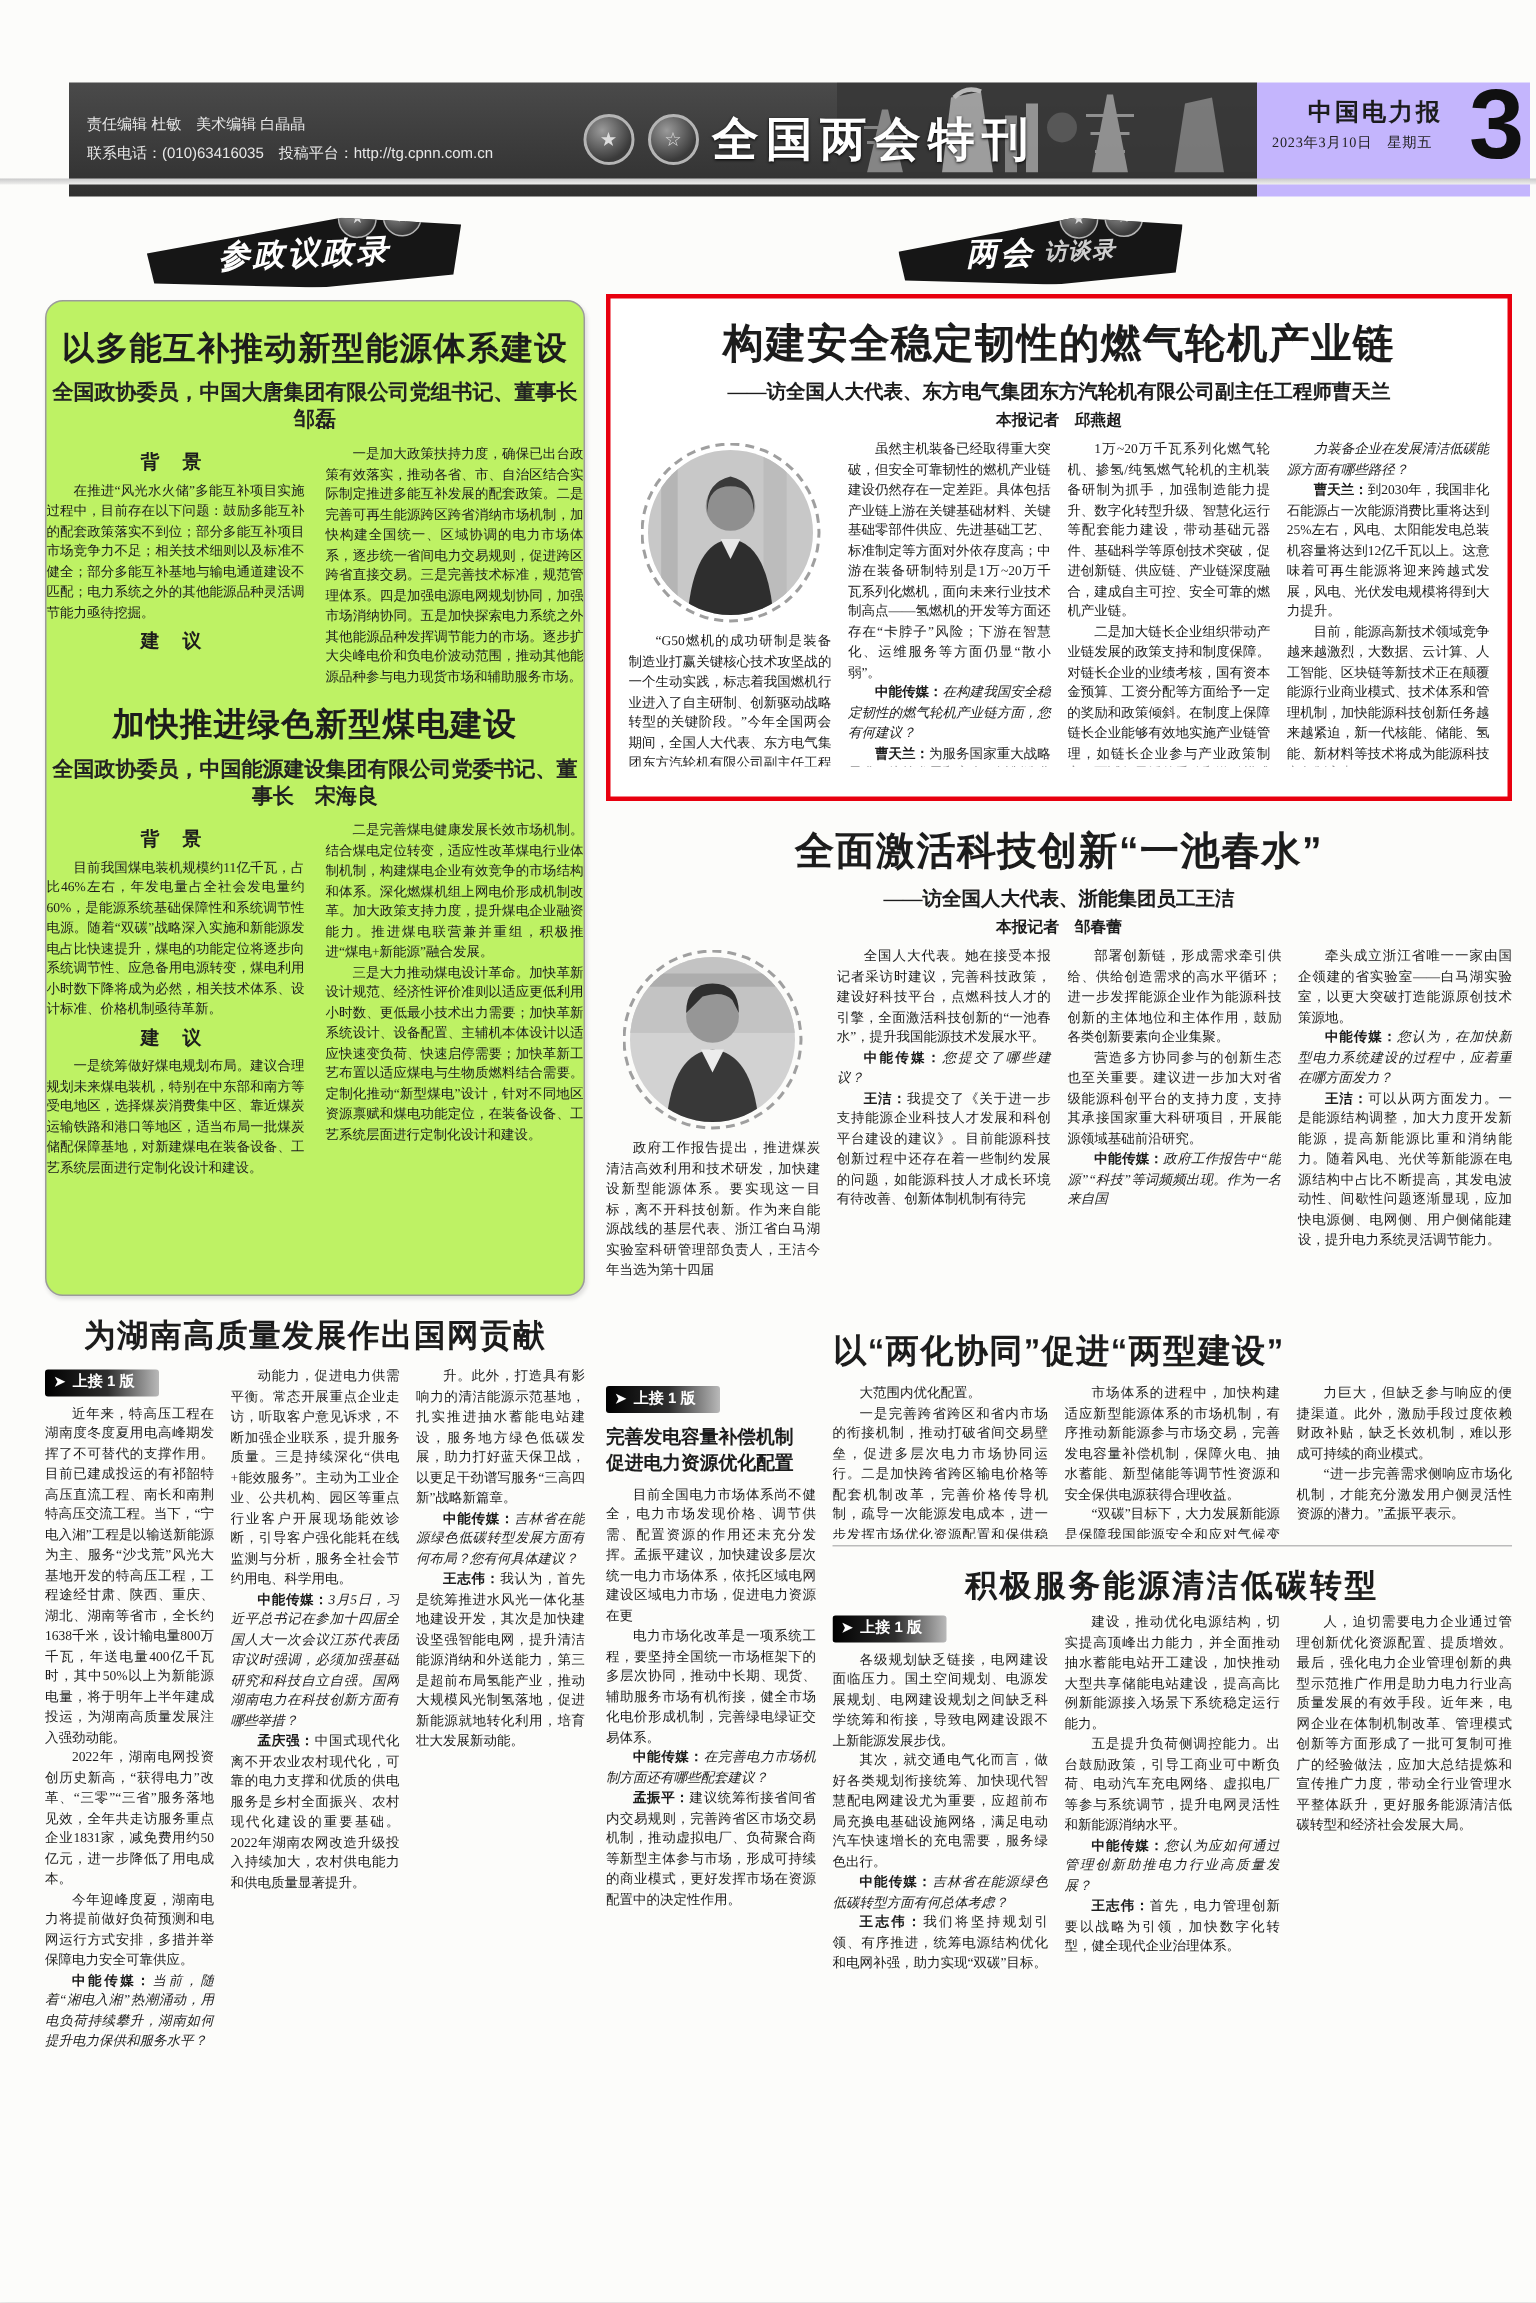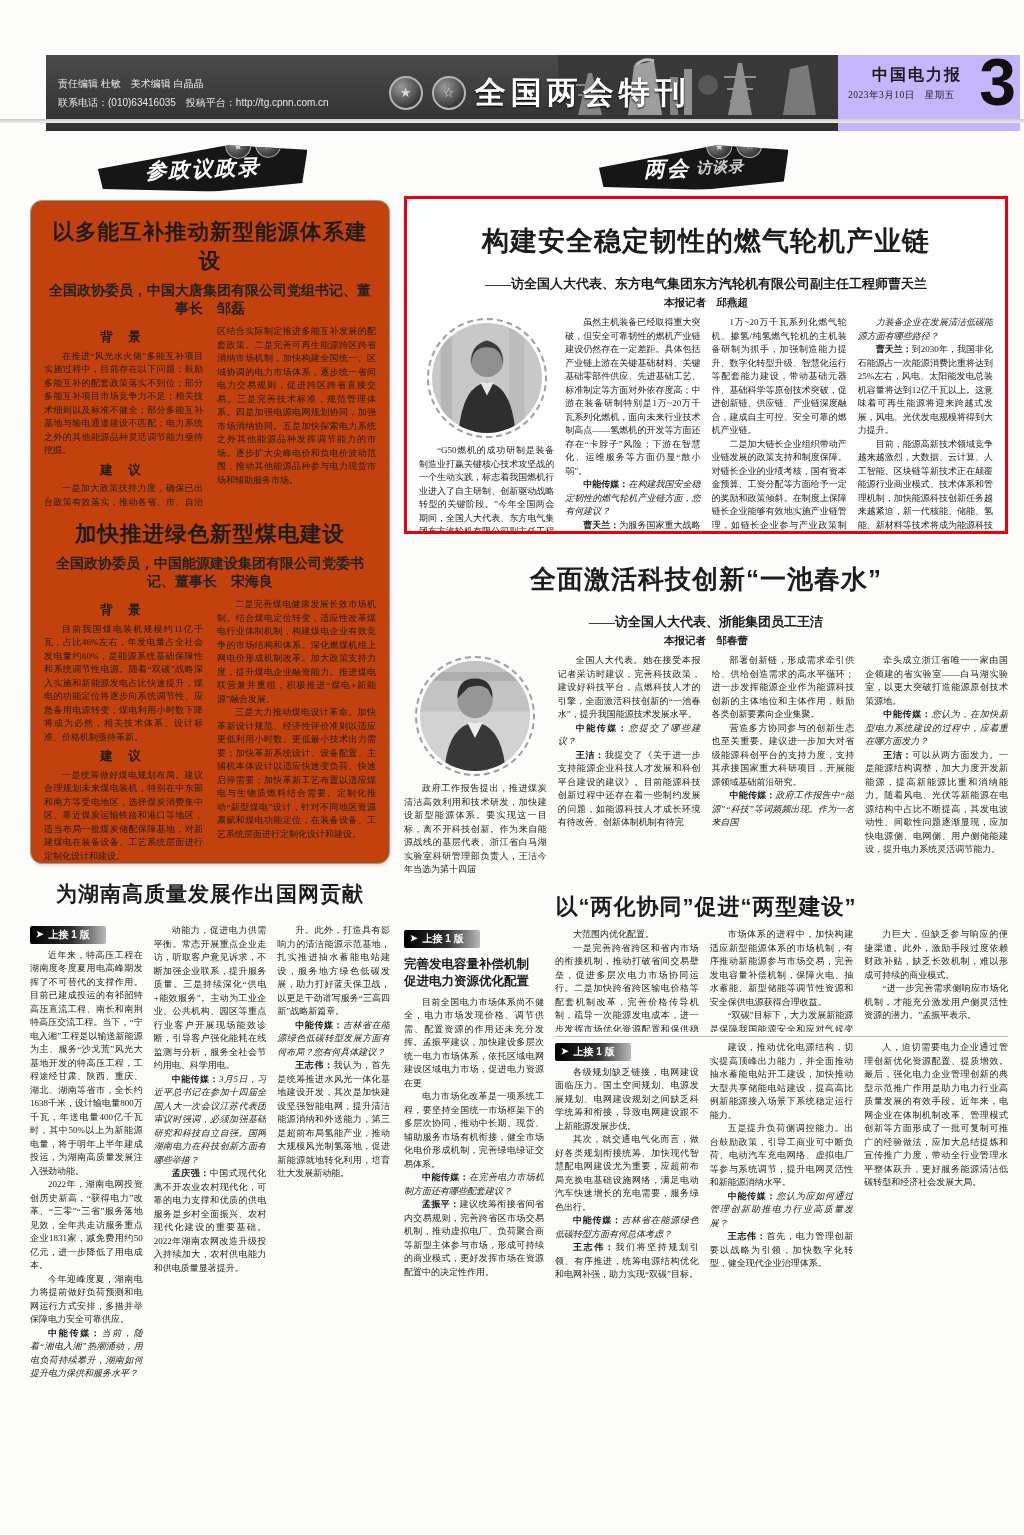--- a/index.html
+++ b/index.html
@@ -34,31 +34,31 @@
   .ribbon .rb-sub{font-size:15px;font-weight:700;font-style:italic;color:#cfcfcf;letter-spacing:1px;}
   .rb-emblems{position:absolute;top:-12px;right:26px;display:flex;gap:4px;}
   .rb-emblems .emblem{width:24px;height:24px;font-size:10px;border-width:1.5px;}
   .ribbon-left{width:210px;height:46px;margin:0 0 8px 68px;}
   .ribbon-interview{width:190px;height:44px;margin:0 0 6px 195px;}
   .cont-badge{display:inline-flex;align-items:center;gap:5px;background:linear-gradient(90deg,#000,#2e2e2e 55%,#b9b9b9);
           color:#fff;font-size:10px;font-weight:700;font-family:"Liberation Sans",sans-serif;
           padding:2px 16px 2px 6px;margin:2px 0 5px 0;border-radius:2px;white-space:nowrap;}
   .cont-badge .arr{font-size:9px;color:#fff;}
   
-  .left-box{border:1.5px solid #9b9b9b;border-radius:12px;background:#c2410c;padding:12px 13px 8px;height:642px;overflow:hidden;box-shadow:1px 2px 3px rgba(0,0,0,.12);}
+  .left-box{border:1.5px solid #9b9b9b;border-radius:12px;background:#bef264;padding:12px 0 8px;height:642px;overflow:hidden;box-shadow:1px 2px 3px rgba(0,0,0,.12);}
   .box-title{font-family:"Liberation Sans",sans-serif;font-weight:900;font-size:21.5px;text-align:center;margin:4px 0 7px;letter-spacing:1px;}
   .box-byline{font-size:14px;text-align:center;color:#222;margin:0 0 7px;font-weight:700;}
   .two-col{column-count:2;column-gap:14px;font-size:9px;line-height:13.5px;text-align:justify;}
   .para{margin:0;text-indent:2em;}
   .sec{font-weight:900;text-align:center;text-indent:0;font-size:12.5px;letter-spacing:6px;margin:6px 0 5px;font-family:"Liberation Sans",sans-serif;}
   .q{font-style:italic;}
   .para b{font-weight:900;font-style:normal;}
   .box-div{margin:10px 0 0;}
   
-  .headline{font-family:"Liberation Sans",sans-serif;font-weight:900;text-align:center;letter-spacing:1px;margin:16px;}
+  .headline{font-family:"Liberation Sans",sans-serif;font-weight:900;text-align:center;letter-spacing:1px;margin:4px;}
   .subline{text-align:center;font-weight:700;font-size:13px;margin:5px 0 3px;}
   .byline{text-align:center;font-size:10.5px;font-weight:700;margin:2px 0 6px;}
   .colgrid{display:flex;gap:11px;overflow:hidden;}
   .colgrid .c{flex:1;font-size:9px;line-height:13.5px;text-align:justify;overflow:hidden;min-width:0;}
   .photo{width:110px;height:110px;border-radius:50%;border:2px dashed #9f9f9f;padding:3px;margin:2px auto 6px;}
   .photo svg{width:100%;height:100%;border-radius:50%;display:block;}
   
   .red-box{border:3.5px solid #e8000e;background:#fff;padding:8px 12px 8px;height:316px;overflow:hidden;}
   .red-box .headline{font-size:27px;}
   .red-box .colgrid{height:218px;margin-top:4px;}
@@ -302,20 +302,21 @@
               <div class="c">
                   <p class="para">市场体系的进程中，加快构建适应新型能源体系的市场机制，有序推动新能源参与市场交易，完善发电容量补偿机制，保障火电、抽水蓄能、新型储能等调节性资源和安全保供电源获得合理收益。</p>
                   <p class="para">“双碳”目标下，大力发展新能源是保障我国能源安全和应对气候变化的重要举措。孟振平建议，在建设多层次统一电力</p>
                 </div>
               <div class="c">
                   <p class="para">力巨大，但缺乏参与响应的便捷渠道。此外，激励手段过度依赖财政补贴，缺乏长效机制，难以形成可持续的商业模式。</p>
                   <p class="para">“进一步完善需求侧响应市场化机制，才能充分激发用户侧灵活性资源的潜力。”孟振平表示。</p>
                 </div>
             </div>
             <div class="thin-rule"></div>
+            <h2 class="headline2">积极服务能源清洁低碳转型</h2>
             <div class="b-row row2">
               <div class="c">
                 <span class="cont-badge">
                     <span class="arr">➤</span>
                     <span>上接 1 版</span>
                   </span>
                 <div>
                     <p class="para">各级规划缺乏链接，电网建设面临压力。国土空间规划、电源发展规划、电网建设规划之间缺乏科学统筹和衔接，导致电网建设跟不上新能源发展步伐。</p>
                     <p class="para">其次，就交通电气化而言，做好各类规划衔接统筹、加快现代智慧配电网建设尤为重要，应超前布局充换电基础设施网络，满足电动汽车快速增长的充电需要，服务绿色出行。</p>
                     <p class="para q"><b>中能传媒：</b>吉林省在能源绿色低碳转型方面有何总体考虑？</p>

